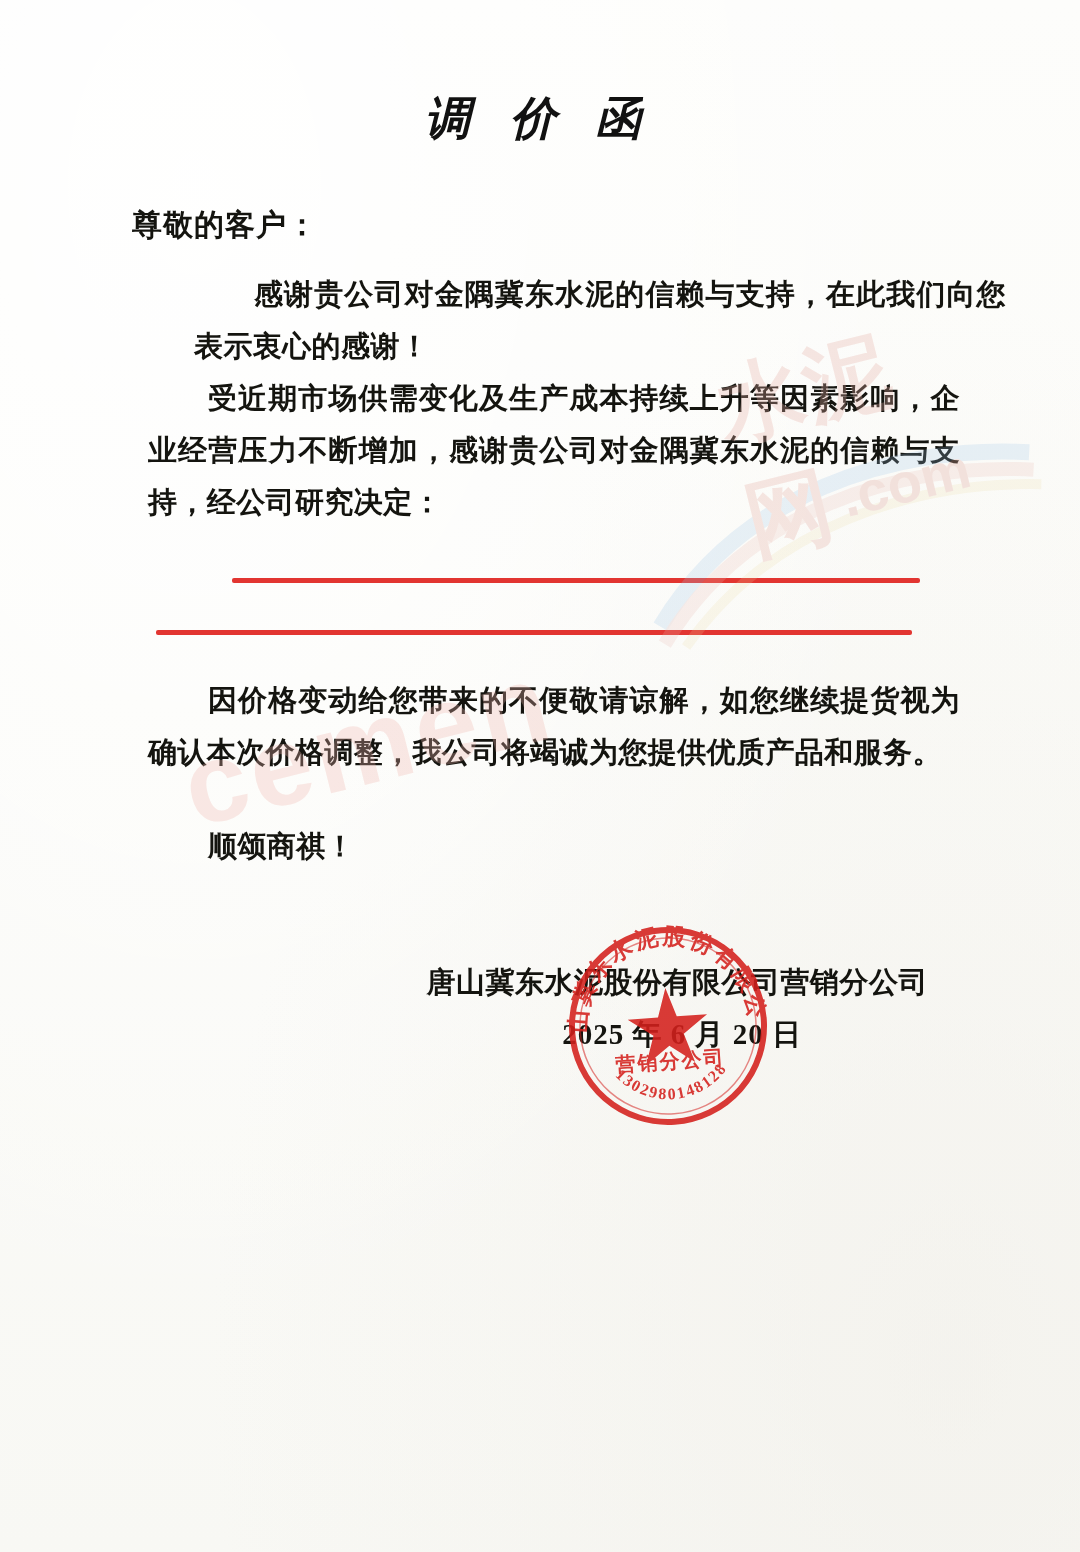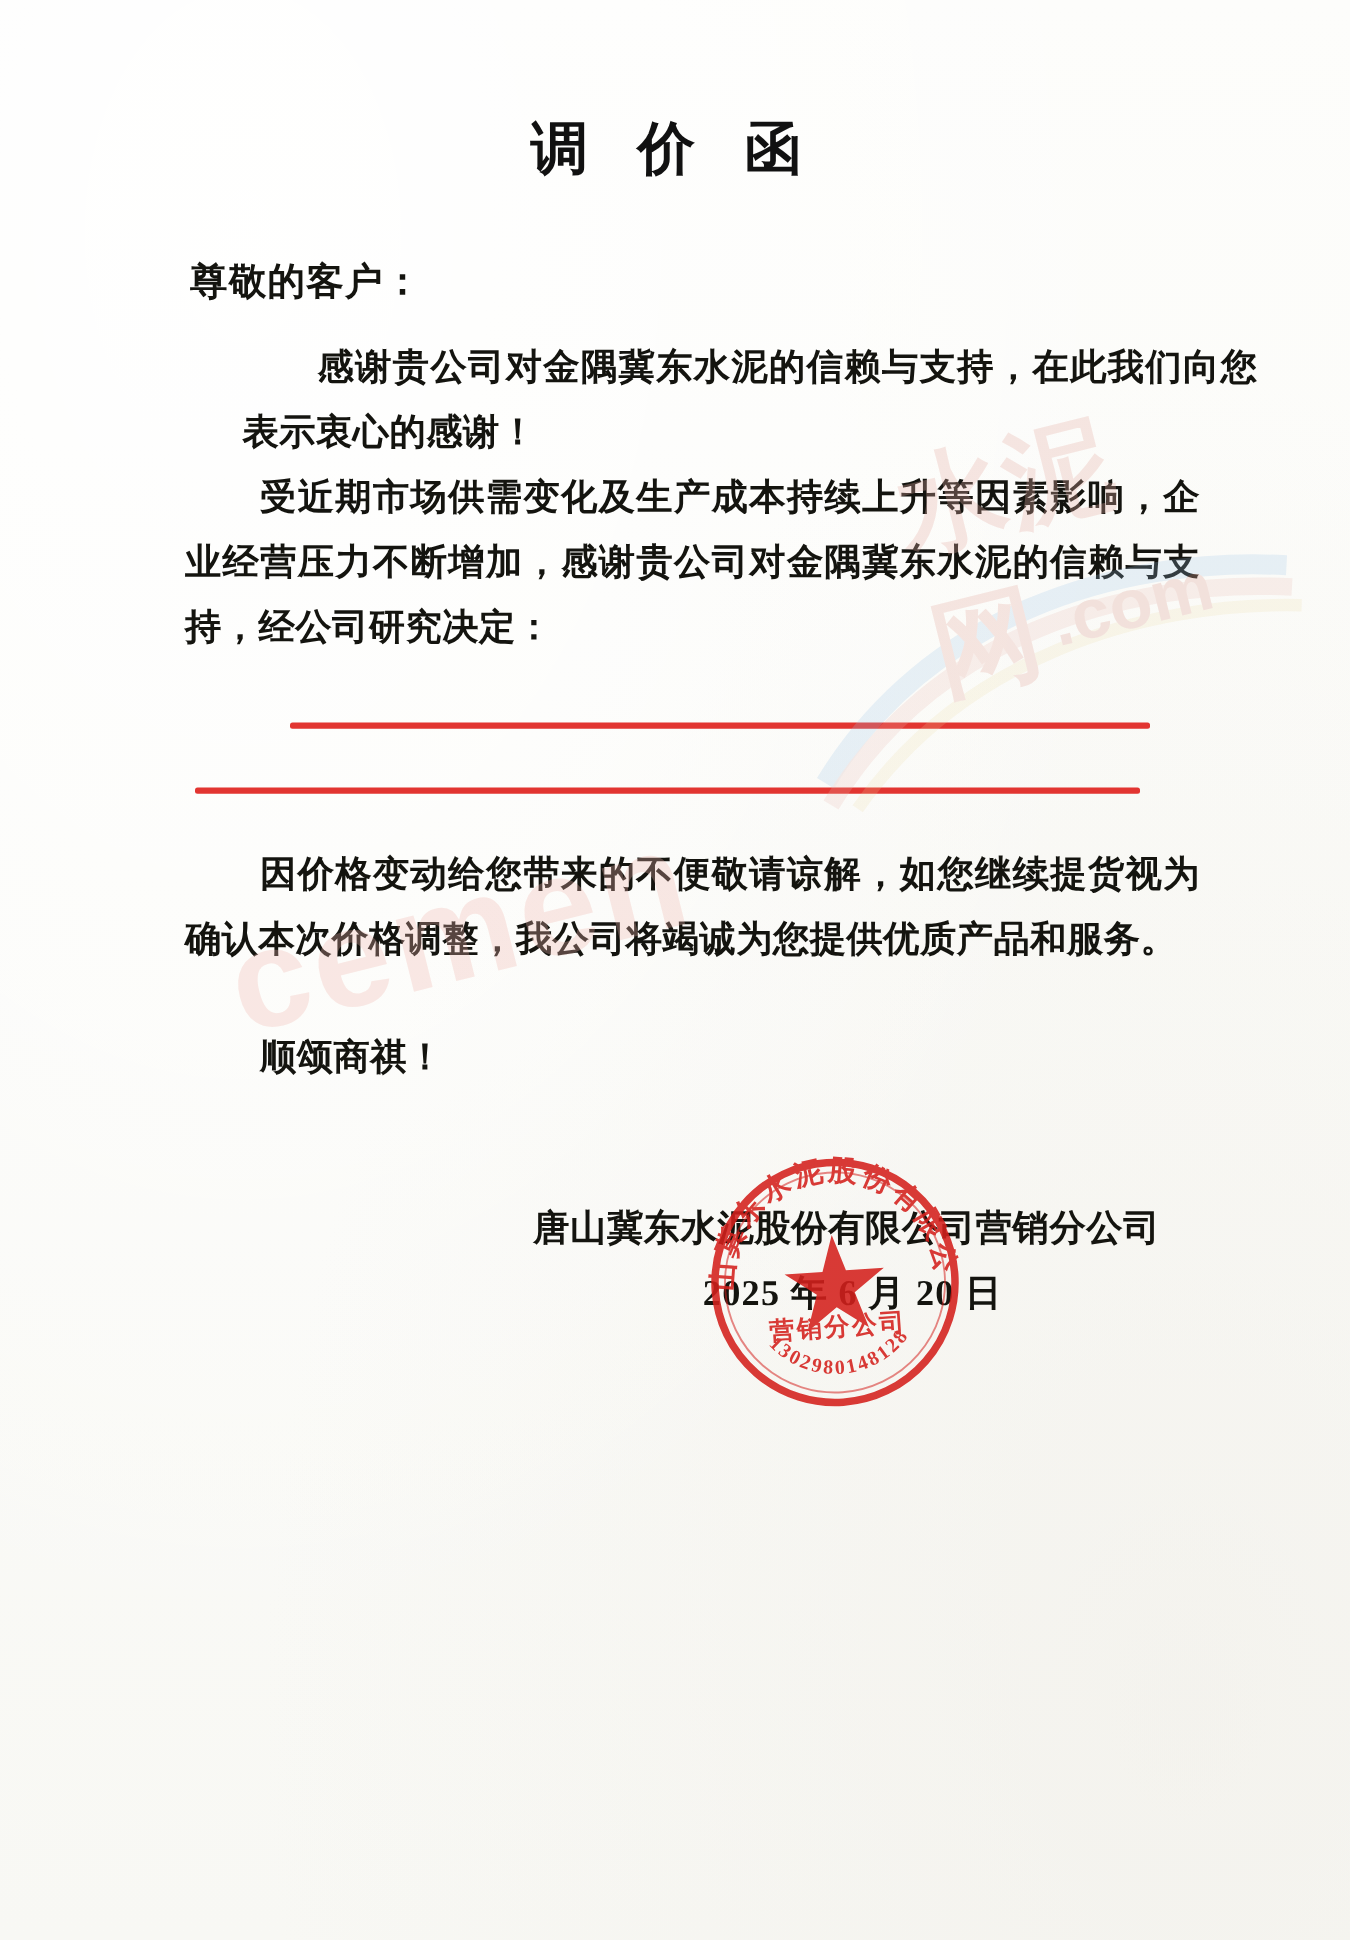--- a/index.html
+++ b/index.html
@@ -43,26 +43,27 @@
     position: absolute;
     top: 88px;
     left: 0;
     right: 0;
     text-align: center;
     font-size: 46px;
     font-weight: bold;
     letter-spacing: 14px;
     color: #111;
     font-family: "Liberation Serif", "DejaVu Serif", serif;
+    font-style: italic;
   }
 
   .salutation {
     position: absolute;
     top: 205px;
-    left: 152px;
+    left: 132px;
     font-size: 30px;
     font-weight: bold;
     letter-spacing: 1px;
   }
 
   .body-block {
     position: absolute;
     left: 148px;
     width: 812px;
     font-size: 29px;

